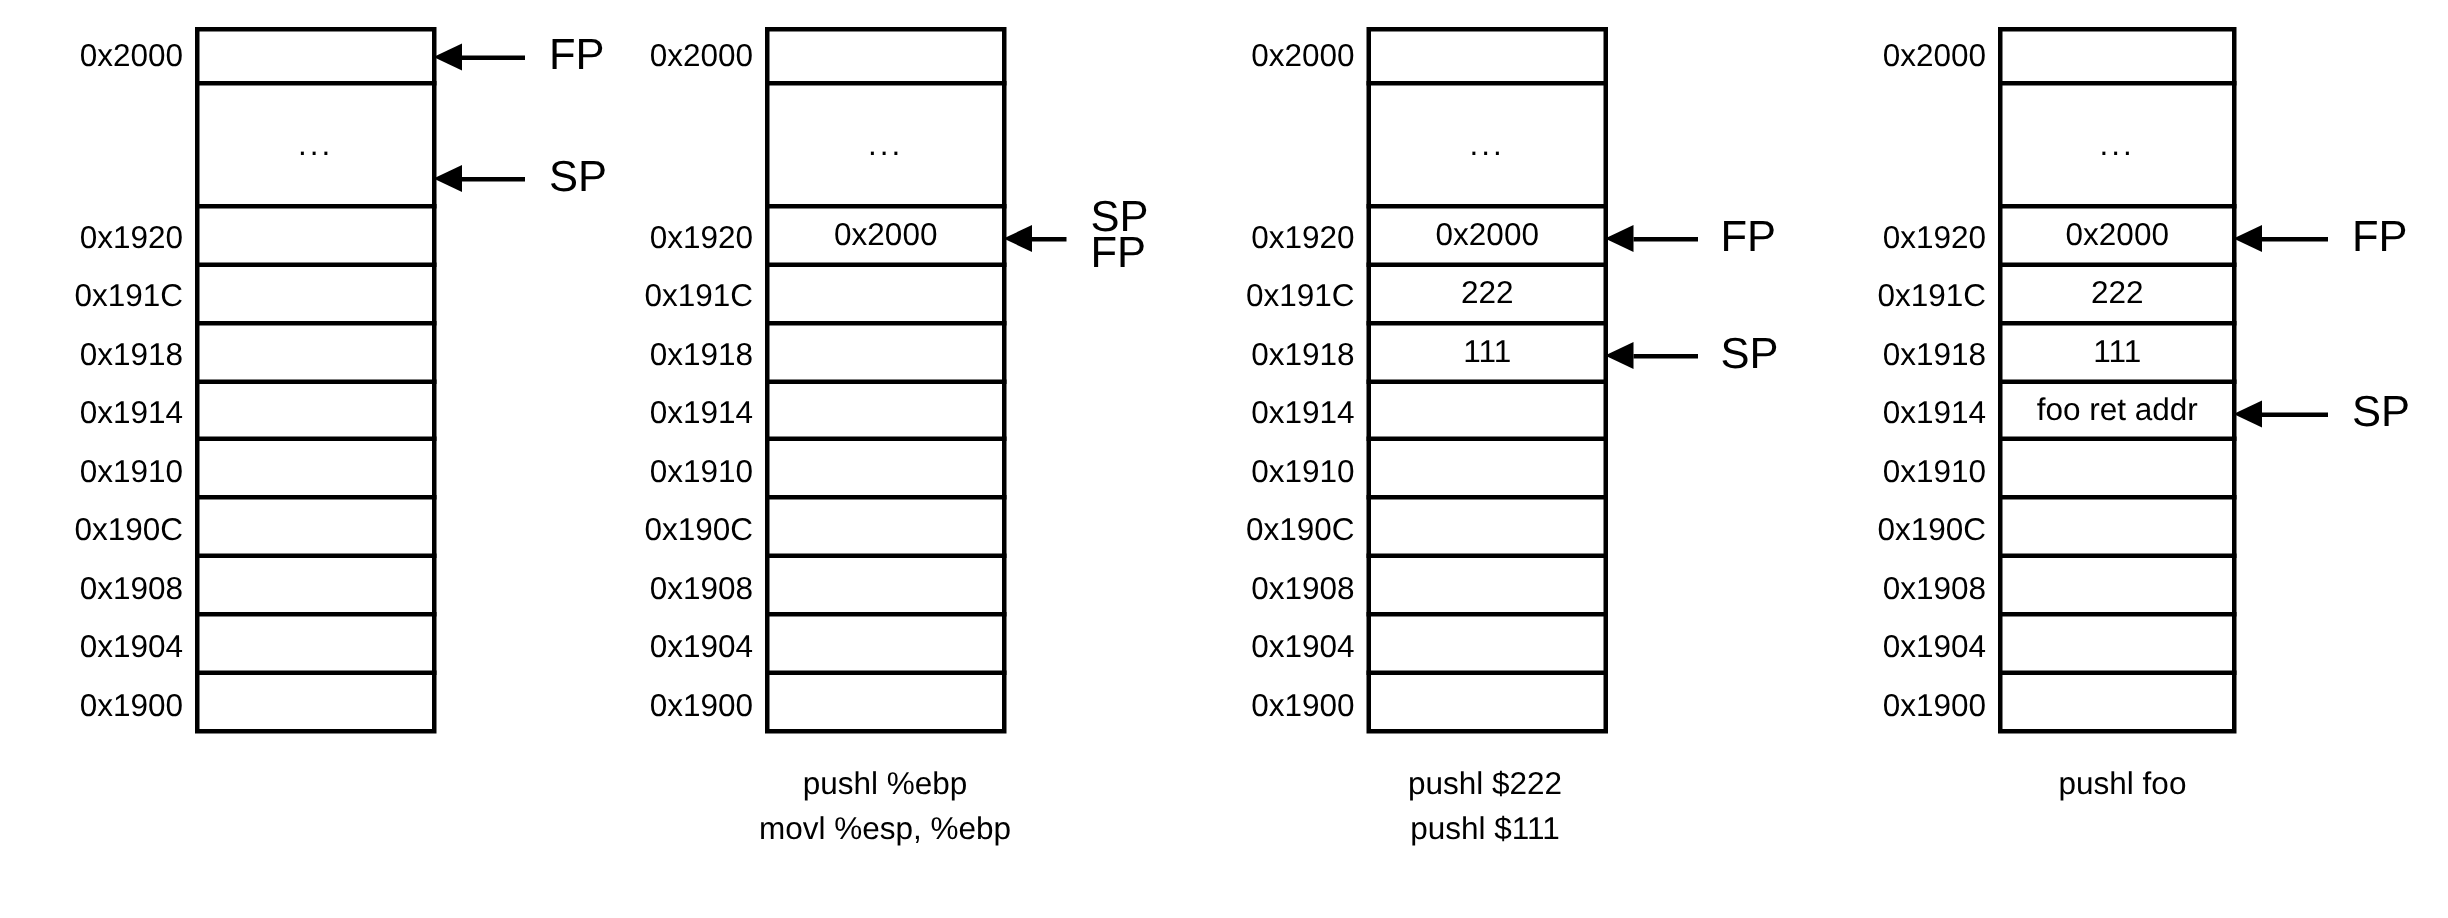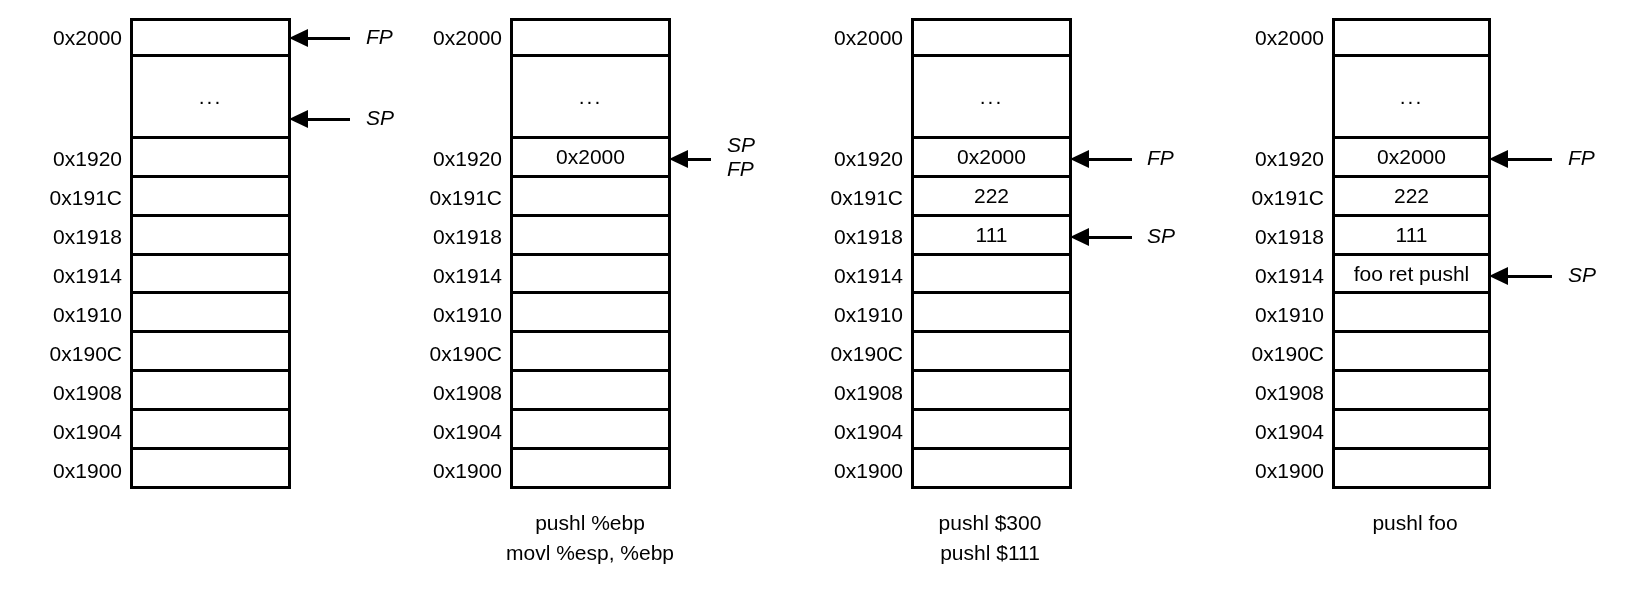--- a/index.html
+++ b/index.html
@@ -80,25 +80,24 @@
     position: absolute;
     top: -8px;
     width: 0;
     height: 0;
     border-top: 9.5px solid transparent;
     border-bottom: 9.5px solid transparent;
     border-right: 19px solid #000;
   }
   .ptr .ptr-label {
     position: absolute;
-    font-size: 21px;
+    font-size: 29px;
     line-height: 24px;
     white-space: nowrap;
     color: #000;
-    font-style: italic;
   }
   .ptr .ptr-label.two-line {
     top: -25px;
   }
   .ptr .ptr-label.one-line {
     top: -12px;
   }
   .caption {
     position: absolute;
     font-size: 21px;
@@ -270,21 +269,21 @@
       <div class="ptr" style="left: 0px; top: 158.35px;">
         <div class="shaft" style="left: 1089px; width: 43px;"></div>
         <div class="head" style="left: 1070px;"></div>
         <div class="ptr-label one-line" style="left: 1147px; white-space: pre-line;">FP</div>
       </div>
       <div class="ptr" style="left: 0px; top: 236.15px;">
         <div class="shaft" style="left: 1089px; width: 43px;"></div>
         <div class="head" style="left: 1070px;"></div>
         <div class="ptr-label one-line" style="left: 1147px; white-space: pre-line;">SP</div>
       </div>
-      <div class="caption" style="left: 830px; width: 320px; top: 508px;">pushl $300
+      <div class="caption" style="left: 830px; width: 320px; top: 508px;">pushl $222
 pushl $111</div>
     </div>
     <div class="stack-panel" style="left: 0px;">
       <div class="stack-box" style="left: 1332px; top: 18px; width: 159px; height: 471px;"></div>
       <div class="cell" style="left: 1332px; top: 18px; width: 159px; height: 38.9px;">
         <span class="cell-text"></span>
       </div>
       <div class="addr" style="left: 1224px; width: 100px; top: 27.45px;">0x2000</div>
       <div class="cell" style="left: 1332px; top: 56.9px; width: 159px; height: 82px;">
         <span class="cell-text ellipsis">...</span>
@@ -295,21 +294,21 @@
       <div class="addr" style="left: 1224px; width: 100px; top: 148.35px;">0x1920</div>
       <div class="cell" style="left: 1332px; top: 177.8px; width: 159px; height: 38.9px;">
         <span class="cell-text">222</span>
       </div>
       <div class="addr" style="left: 1224px; width: 100px; top: 187.25px;">0x191C</div>
       <div class="cell" style="left: 1332px; top: 216.7px; width: 159px; height: 38.9px;">
         <span class="cell-text">111</span>
       </div>
       <div class="addr" style="left: 1224px; width: 100px; top: 226.15px;">0x1918</div>
       <div class="cell" style="left: 1332px; top: 255.6px; width: 159px; height: 38.9px;">
-        <span class="cell-text">foo ret pushl</span>
+        <span class="cell-text">foo ret addr</span>
       </div>
       <div class="addr" style="left: 1224px; width: 100px; top: 265.05px;">0x1914</div>
       <div class="cell" style="left: 1332px; top: 294.5px; width: 159px; height: 38.9px;">
         <span class="cell-text"></span>
       </div>
       <div class="addr" style="left: 1224px; width: 100px; top: 303.95px;">0x1910</div>
       <div class="cell" style="left: 1332px; top: 333.4px; width: 159px; height: 38.9px;">
         <span class="cell-text"></span>
       </div>
       <div class="addr" style="left: 1224px; width: 100px; top: 342.85px;">0x190C</div>

